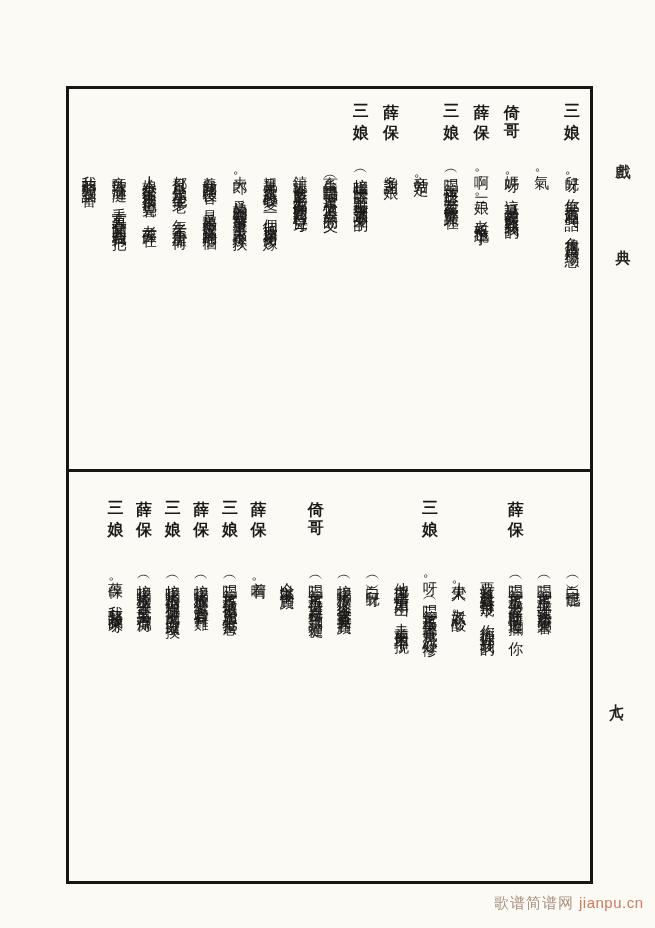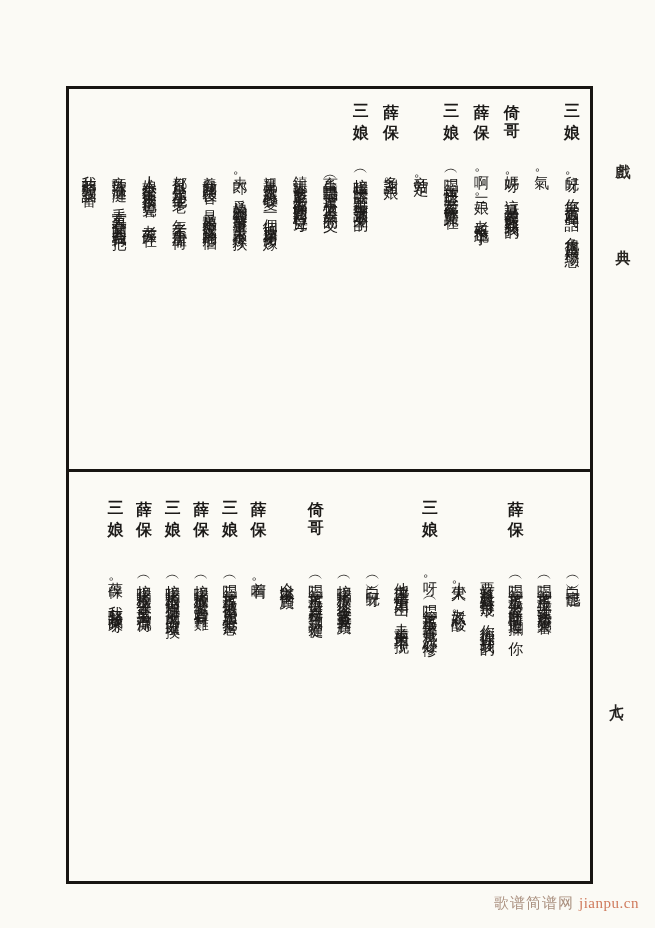--- a/index.html
+++ b/index.html
@@ -49,21 +49,21 @@
   }
   
   .page-number{
     position:absolute;left:607px;top:693px;
     writing-mode:vertical-rl;
     font-size:14px;font-weight:bold;letter-spacing:3px;color:#242220;
   }
   
   .watermark{
     position:absolute;left:494px;top:894px;
-    font-family:Liberation Serif, serif;
+    font-family:Liberation Sans, sans-serif;
     font-size:15px;letter-spacing:1px;color:#ab9180;white-space:nowrap;
   }
   .watermark .wm-url{color:#cf7a5c;margin-left:5px;letter-spacing:0.5px;}
 </style>
 </head>
 <body>
 
 <div class="page">
   <div class="frame"></div>
   <div class="divider"></div>

